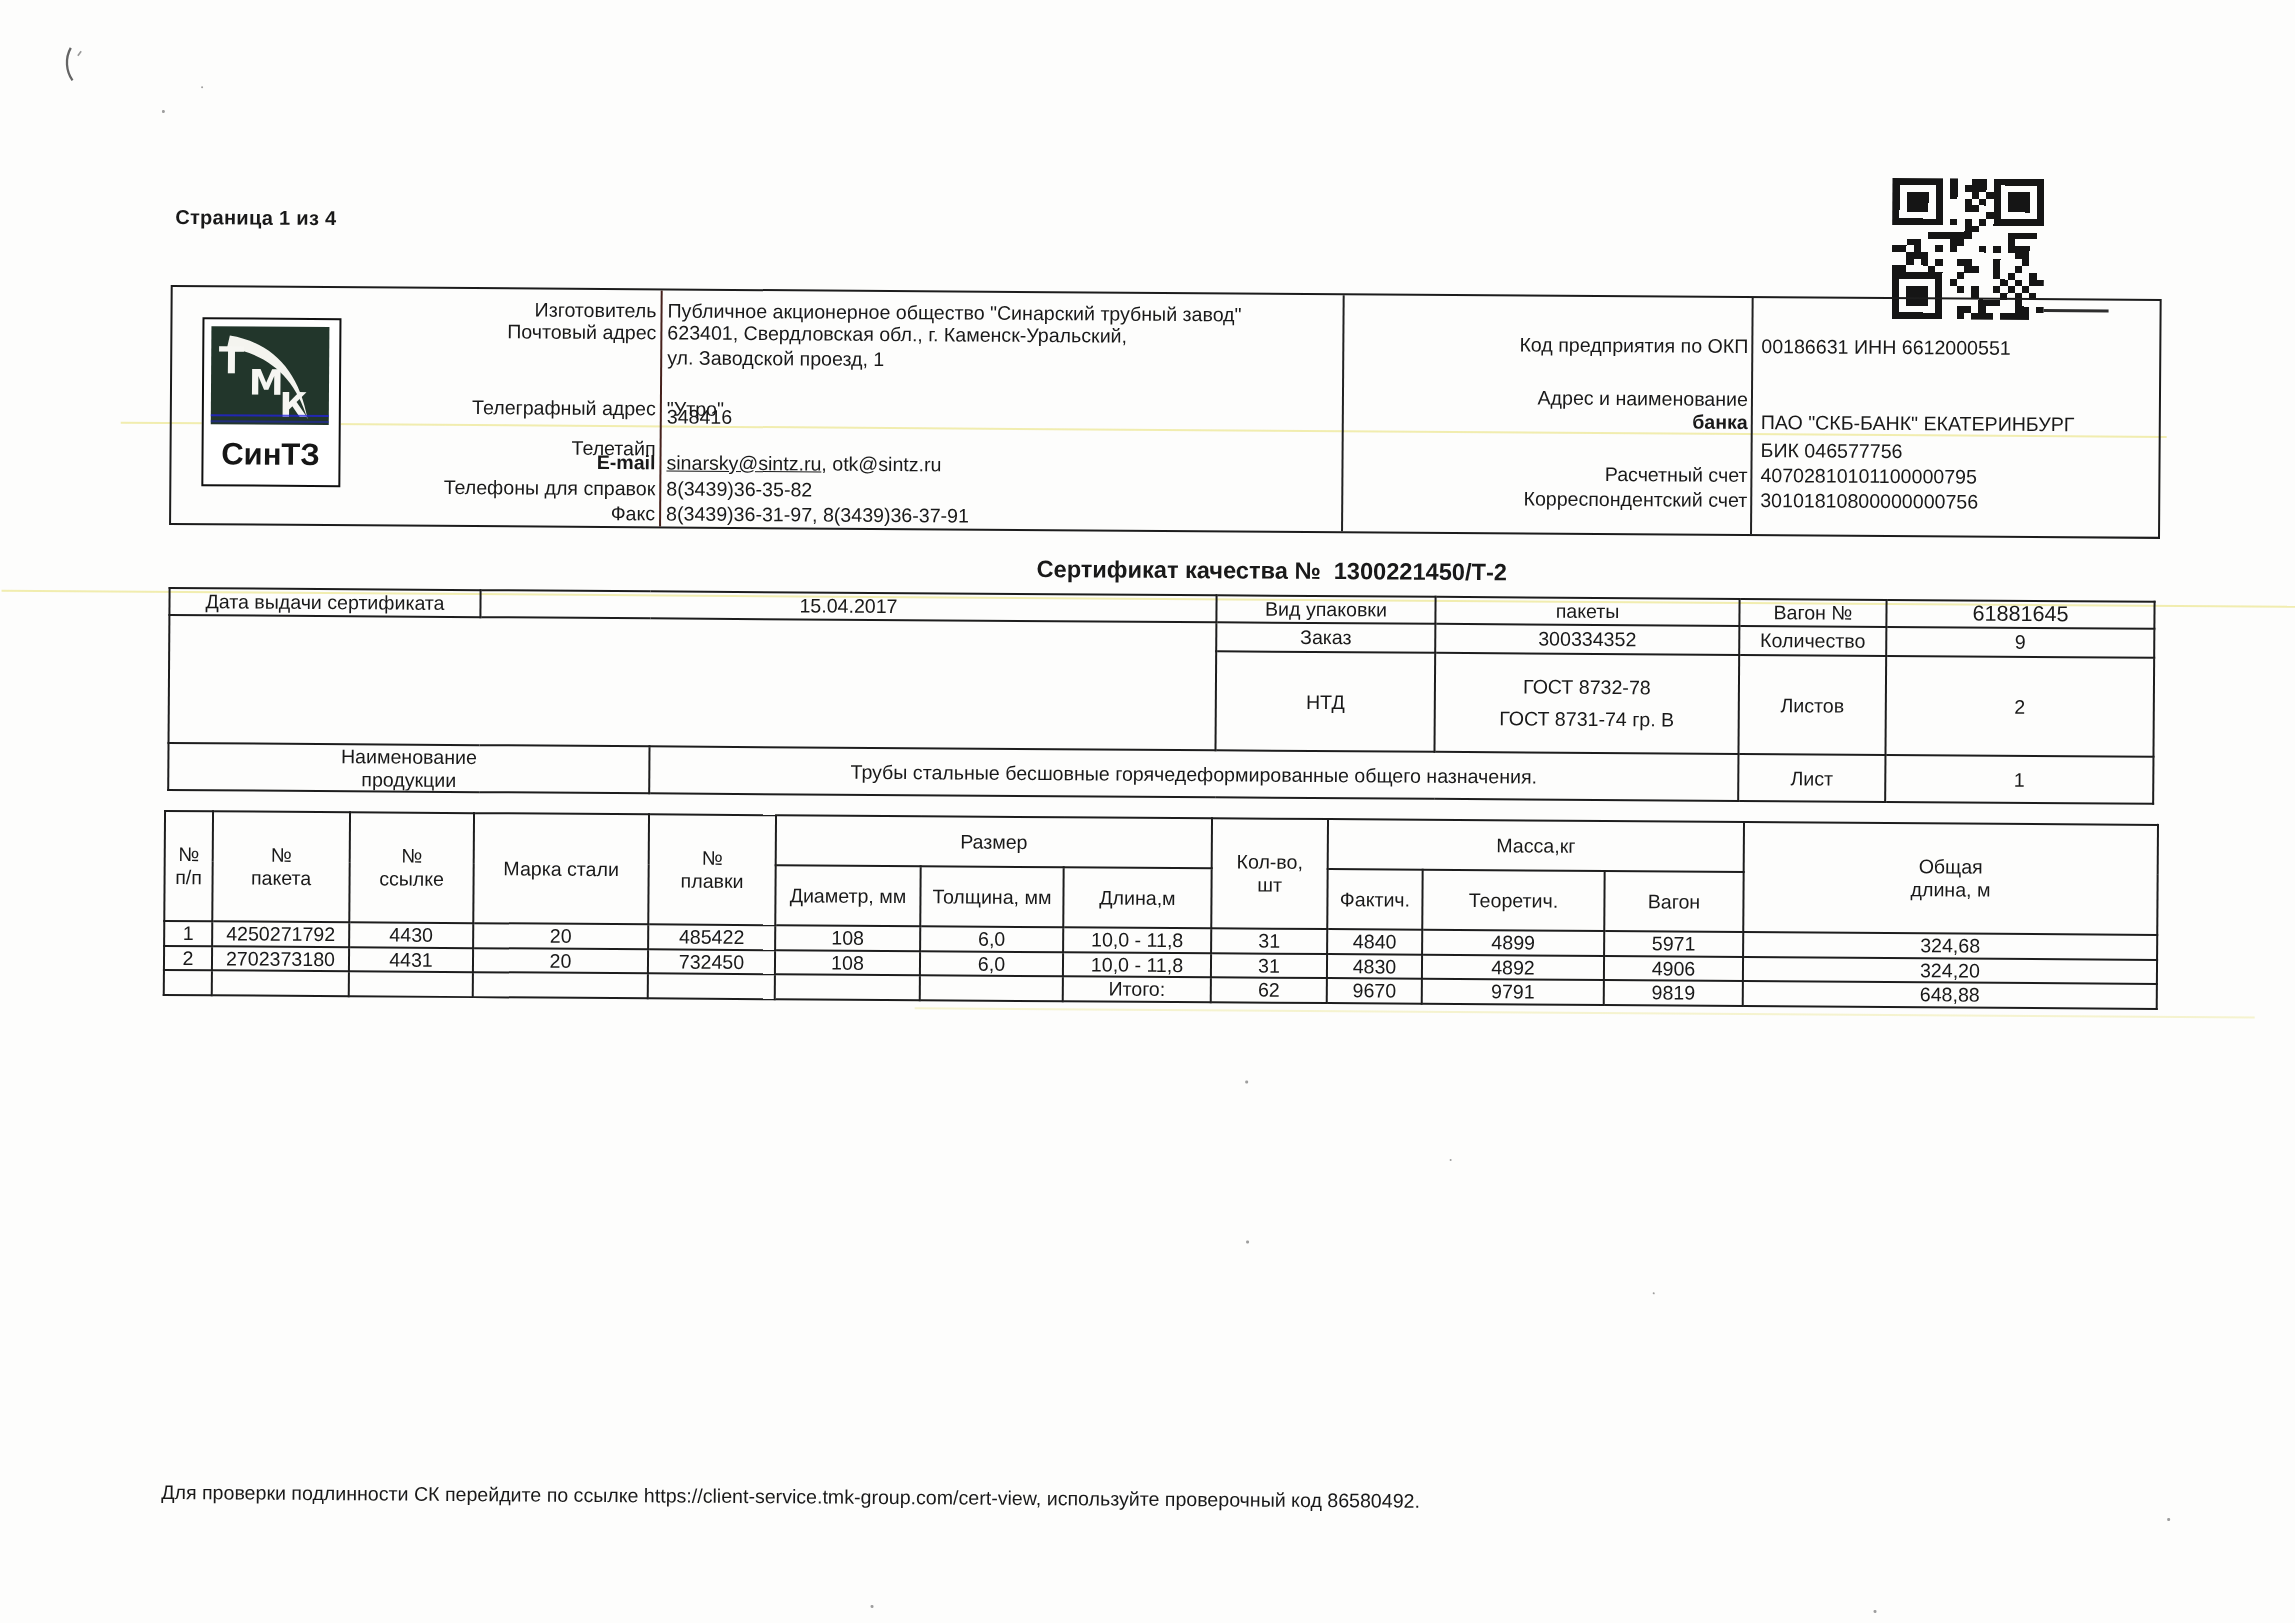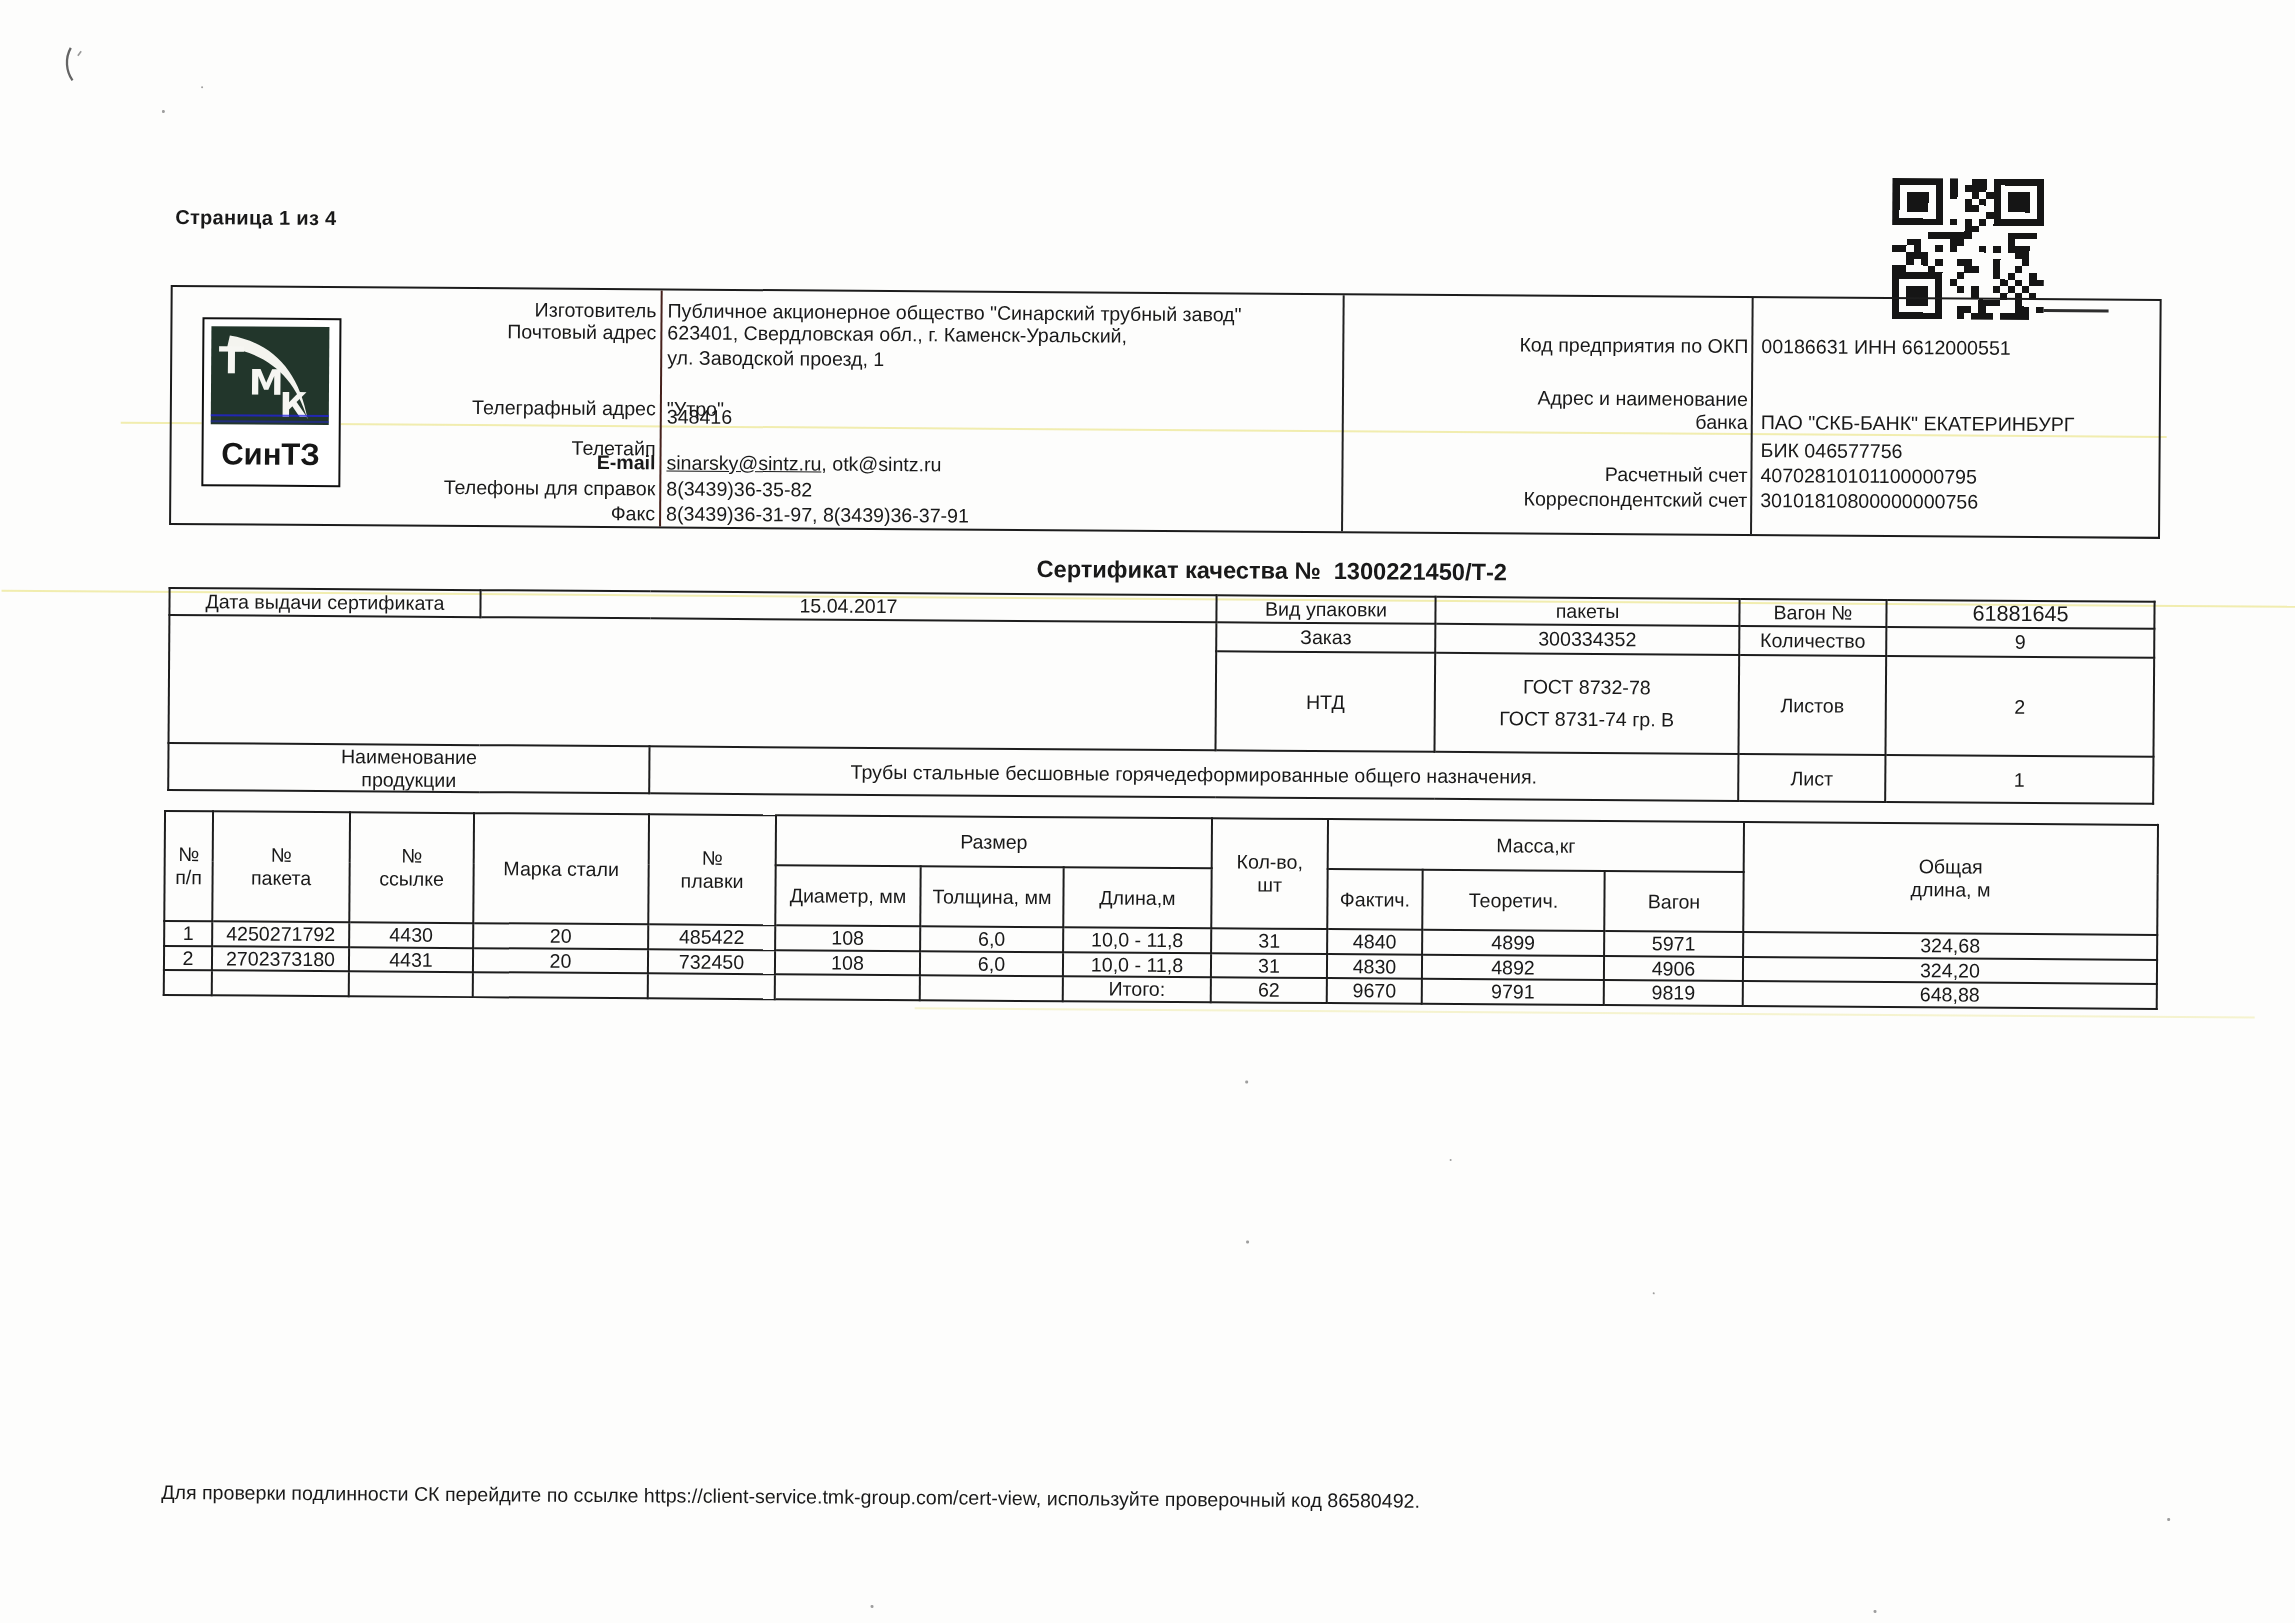--- a/index.html
+++ b/index.html
@@ -308,21 +308,21 @@
     <div class="hline-row lab-l" style="top:161px;font-weight:bold;">E-mail</div>
     <div class="hline-row val-l" style="top:161px;"><span class="u">sinarsky@sintz.ru</span><span>, otk@sintz.ru</span></div>
     <div class="hline-row lab-l" style="top:187px;">Телефоны для справок</div>
     <div class="hline-row val-l" style="top:187px;">8(3439)36-35-82</div>
     <div class="hline-row lab-l" style="top:212px;">Факс</div>
     <div class="hline-row val-l" style="top:212px;">8(3439)36-31-97, 8(3439)36-37-91</div>
 
     <div class="hline-row lab-r" style="top:37px;">Код предприятия по ОКП</div>
     <div class="hline-row val-r" style="top:37px;">00186631 ИНН 6612000551</div>
     <div class="hline-row lab-r" style="top:90px;">Адрес и наименование</div>
-    <div class="hline-row lab-r" style="top:113px;">банка</div>
+    <div class="hline-row lab-r" style="top:113px;font-weight:bold;">банка</div>
     <div class="hline-row val-r" style="top:113px;">ПАО "СКБ-БАНК" ЕКАТЕРИНБУРГ</div>
     <div class="hline-row val-r" style="top:141px;">БИК 046577756</div>
     <div class="hline-row lab-r" style="top:166px;">Расчетный счет</div>
     <div class="hline-row val-r" style="top:166px;">40702810101100000795</div>
     <div class="hline-row lab-r" style="top:191px;">Корреспондентский счет</div>
     <div class="hline-row val-r" style="top:191px;">30101810800000000756</div>
   </div>
 
   <div class="title"><span>Сертификат качества №</span><span class="title-num">1300221450/Т-2</span></div>
 

